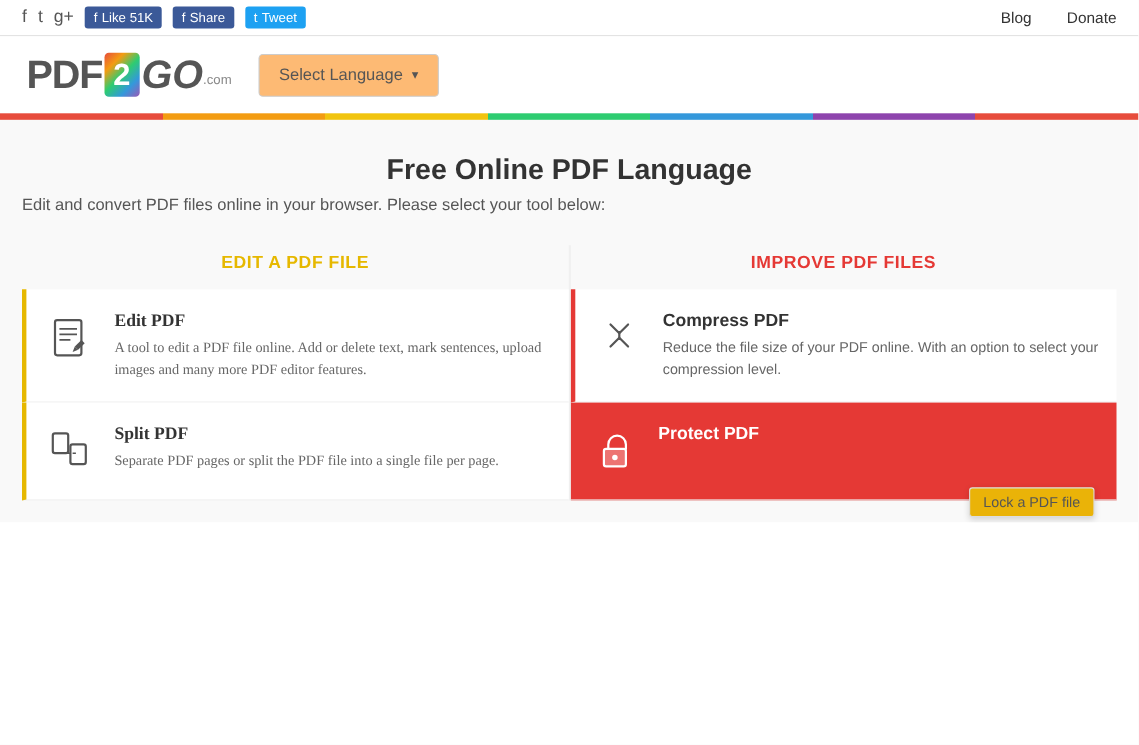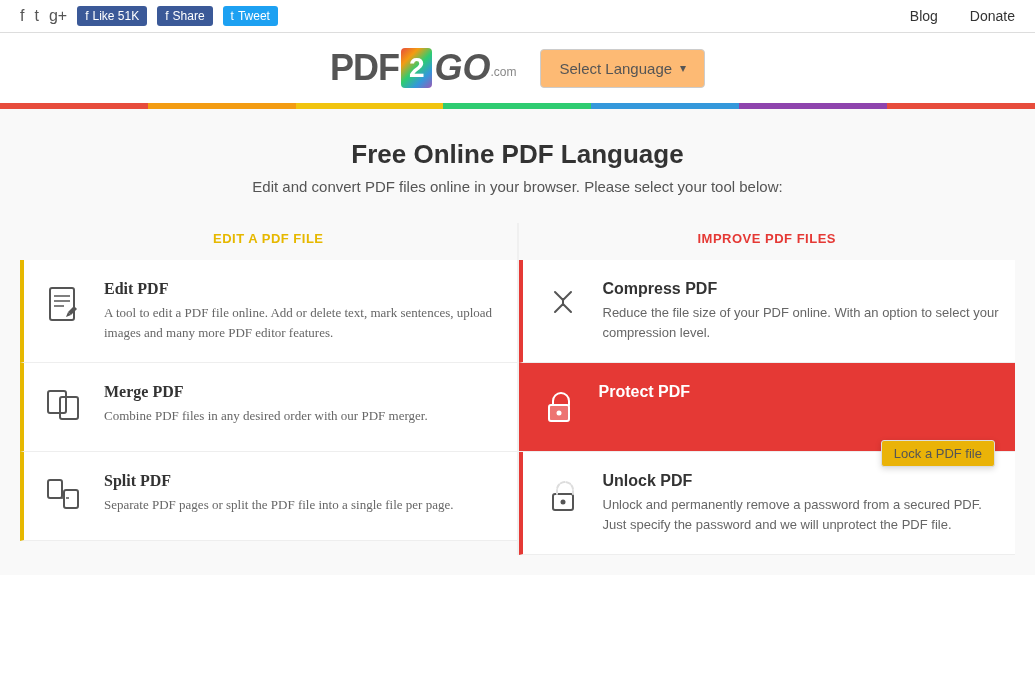--- a/index.html
+++ b/index.html
@@ -70,21 +70,21 @@
       text-decoration: none;
       color: #333;
       font-size: 14px;
       padding-left: 16px;
     }
 
     
     .header {
       display: flex;
       align-items: center;
-      justify-content: center;
+      justify-content: flex-start;
       padding: 14px 24px;
       background: #fff;
     }
     .logo-wrap {
       display: flex;
       align-items: center;
       gap: 0;
     }
     .logo-text-pdf {
       font-size: 36px;
@@ -152,21 +152,20 @@
       padding: 30px 20px 20px 20px;
     }
     .hero-title {
       text-align: center;
       font-size: 26px;
       font-weight: bold;
       color: #333;
       margin-bottom: 8px;
     }
     .hero-subtitle {
-      text-align: center;
       font-size: 15px;
       color: #555;
       margin-bottom: 28px;
     }
 
     
     .columns {
       display: flex;
       gap: 0;
       max-width: 1000px;
@@ -174,21 +173,21 @@
     }
     .col {
       flex: 1;
     }
     .col-left {
       border-right: 2px solid #f0f0f0;
     }
 
     .col-header {
       text-align: center;
-      font-size: 13px;
+      font-size: 16px;
       font-weight: 700;
       padding: 8px 0 14px 0;
       letter-spacing: 0.5px;
     }
     .col-header.yellow { color: #e6b800; }
     .col-header.red { color: #e53935; }
 
     
     .tool-card {
       display: flex;
@@ -317,32 +316,20 @@
             <path d="M24 28 L30 22 L33 25 L27 31 Z" fill="#555"></path>
             <path d="M24 28 L22 33 L27 31 Z" fill="#555"></path>
           </svg>
         </div>
         <div class="tool-content">
           <div class="tool-title">Edit PDF</div>
           <div class="tool-desc">A tool to edit a PDF file online. Add or delete text, mark sentences, upload images and many more PDF editor features.</div>
         </div>
       </div>
 
-      <div class="tool-card left-accent">
-        <div class="tool-icon">
-          <svg viewBox="0 0 40 40" fill="none" xmlns="http://www.w3.org/2000/svg">
-            <rect x="4" y="4" width="18" height="22" rx="2" stroke="#555" stroke-width="2" fill="none"></rect>
-            <rect x="16" y="10" width="18" height="22" rx="2" stroke="#555" stroke-width="2" fill="none"></rect>
-          </svg>
-        </div>
-        <div class="tool-content">
-          <div class="tool-title">Merge PDF</div>
-          <div class="tool-desc">Combine PDF files in any desired order with our PDF merger.</div>
-        </div>
-      </div>
 
       <div class="tool-card left-accent">
         <div class="tool-icon">
           <svg viewBox="0 0 40 40" fill="none" xmlns="http://www.w3.org/2000/svg">
             <rect x="4" y="4" width="14" height="18" rx="2" stroke="#555" stroke-width="2" fill="none"></rect>
             <rect x="20" y="14" width="14" height="18" rx="2" stroke="#555" stroke-width="2" fill="none"></rect>
             <line x1="12" y1="22" x2="26" y2="22" stroke="#555" stroke-width="1.5" stroke-dasharray="3,2"></line>
           </svg>
         </div>
         <div class="tool-content">
@@ -376,28 +363,15 @@
             <path d="M14 18 V14 C14 9.58 17.58 6 22 6 C26.42 6 30 9.58 30 14 V18" stroke="white" stroke-width="2" fill="none" stroke-linecap="round"></path>
             <circle cx="20" cy="26" r="2.5" fill="white"></circle>
           </svg>
         </div>
         <div class="tool-content">
           <div class="tool-title">Protect PDF</div>
         </div>
         <div class="lock-tooltip">Lock a PDF file</div>
       </div>
 
-      <div class="tool-card right-accent">
-        <div class="tool-icon">
-          <svg viewBox="0 0 40 40" fill="none" xmlns="http://www.w3.org/2000/svg">
-            <rect x="10" y="18" width="20" height="16" rx="2" stroke="#555" stroke-width="2" fill="none"></rect>
-            <path d="M14 18 V14 C14 9.58 17.58 6 22 6 C26.42 6 30 9.58 30 14 V18" stroke="#ddd" stroke-width="2" fill="none" stroke-linecap="round" stroke-dasharray="4,2"></path>
-            <circle cx="20" cy="26" r="2.5" fill="#555"></circle>
-          </svg>
-        </div>
-        <div class="tool-content">
-          <div class="tool-title">Unlock PDF</div>
-          <div class="tool-desc">Unlock and permanently remove a password from a secured PDF. Just specify the password and we will unprotect the PDF file.</div>
-        </div>
-      </div>
     </div>
   </div>
 </div>
 
 </body></html>

